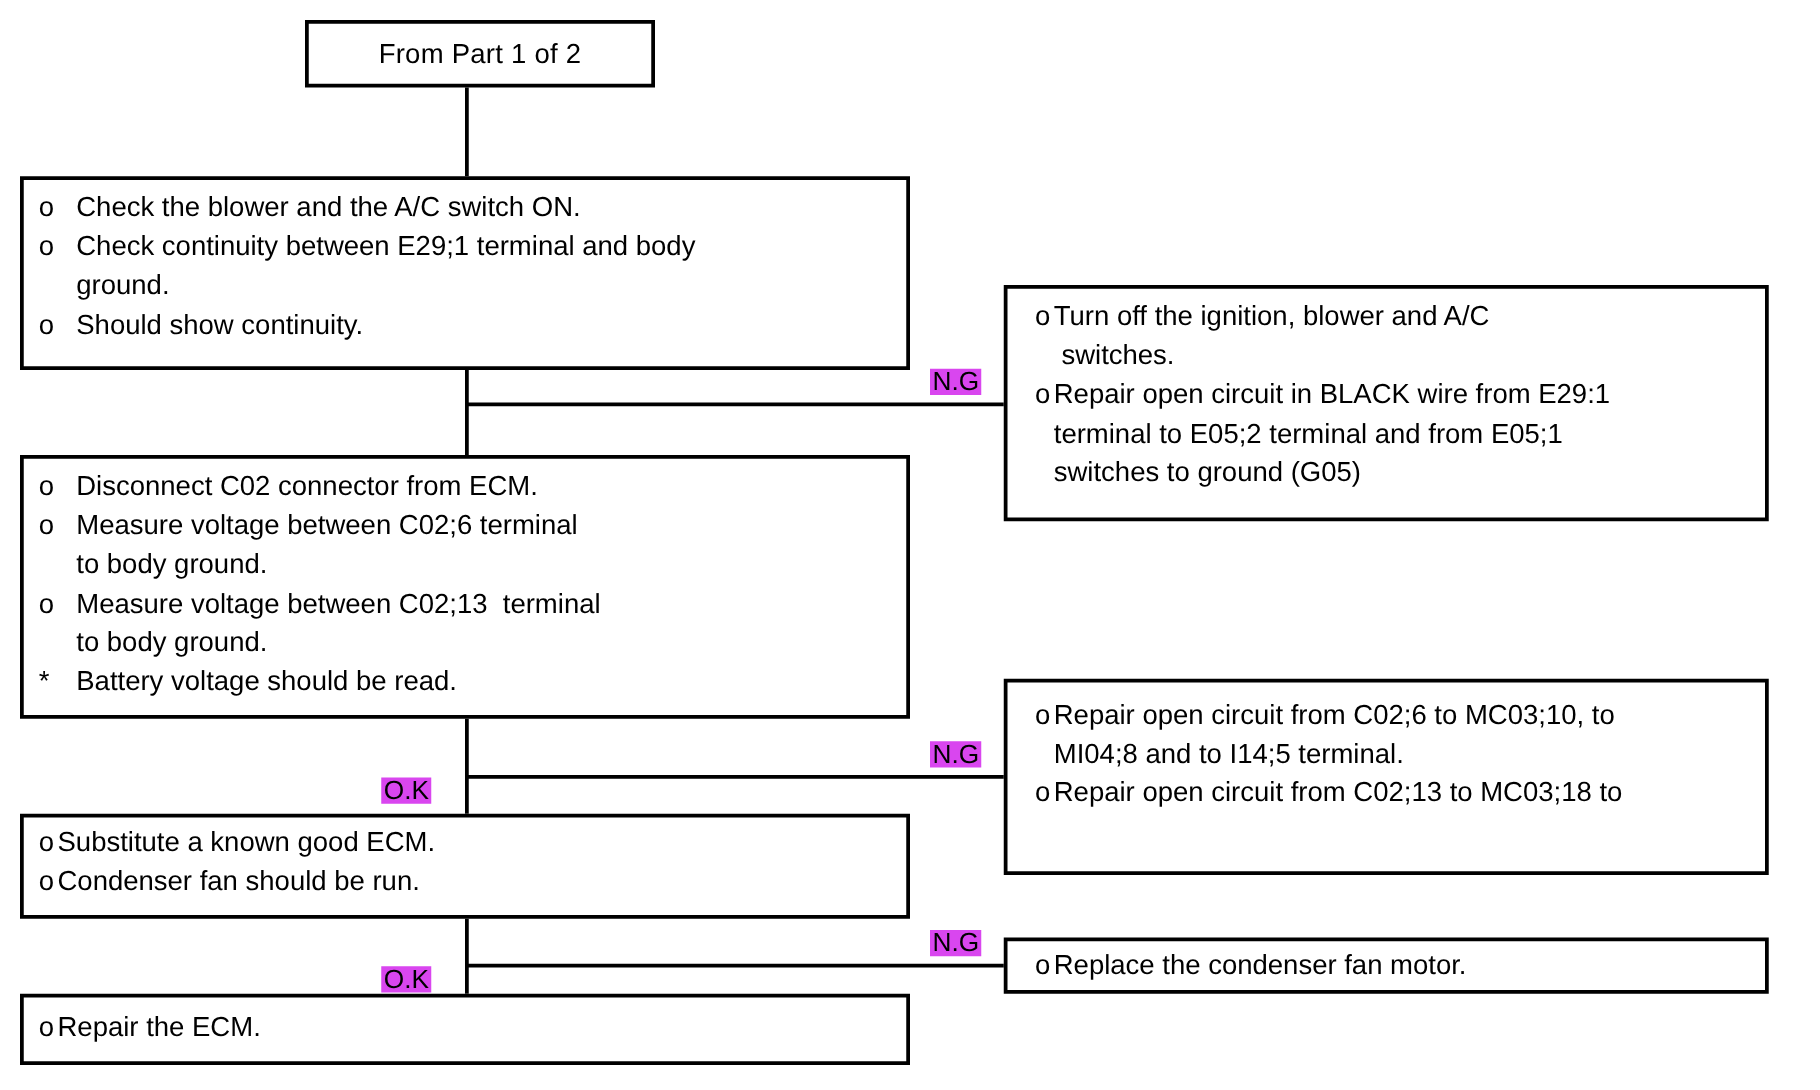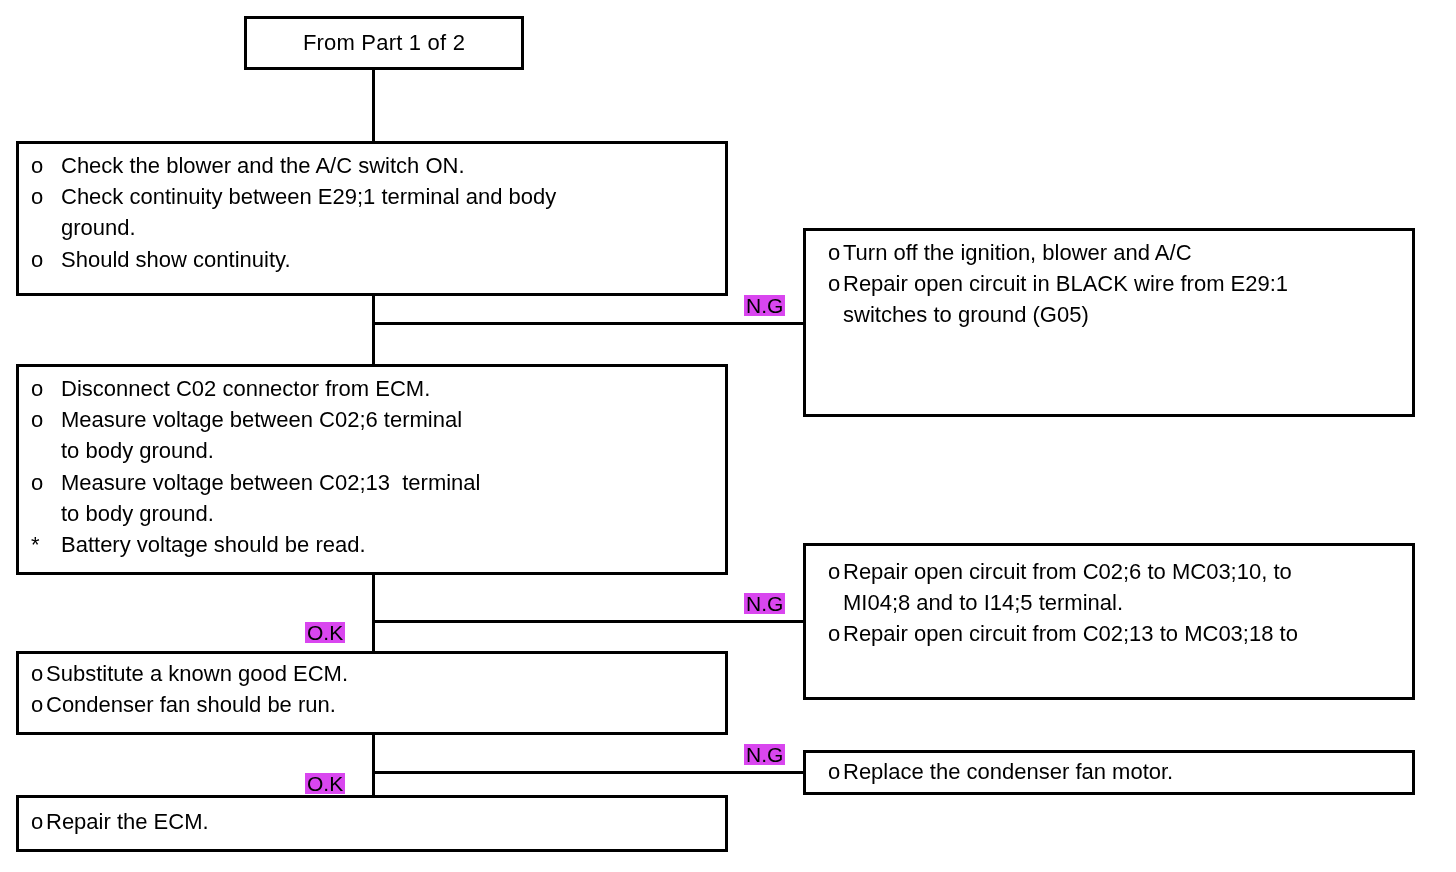--- a/index.html
+++ b/index.html
@@ -185,22 +185,30 @@
   </div>
 
   <div class="node" style="left:803px; top:228px; width:612px; height:189px;">
     <div class="node-inner" style="padding-left:22px;">
       <ul class="bullets gap-narrow">
         <li>
           <span class="marker">o</span>
           <span class="txt">Turn off the ignition, blower and A/C</span>
         </li>
         <li>
+          <span class="marker"></span>
+          <span class="txt"> switches.</span>
+        </li>
+        <li>
           <span class="marker">o</span>
           <span class="txt">Repair open circuit in BLACK wire from E29:1</span>
+        </li>
+        <li>
+          <span class="marker"></span>
+          <span class="txt">terminal to E05;2 terminal and from E05;1</span>
         </li>
         <li>
           <span class="marker"></span>
           <span class="txt">switches to ground (G05)</span>
         </li>
       </ul>
     </div>
   </div>
 
   <div class="node" style="left:803px; top:543px; width:612px; height:157px;">

